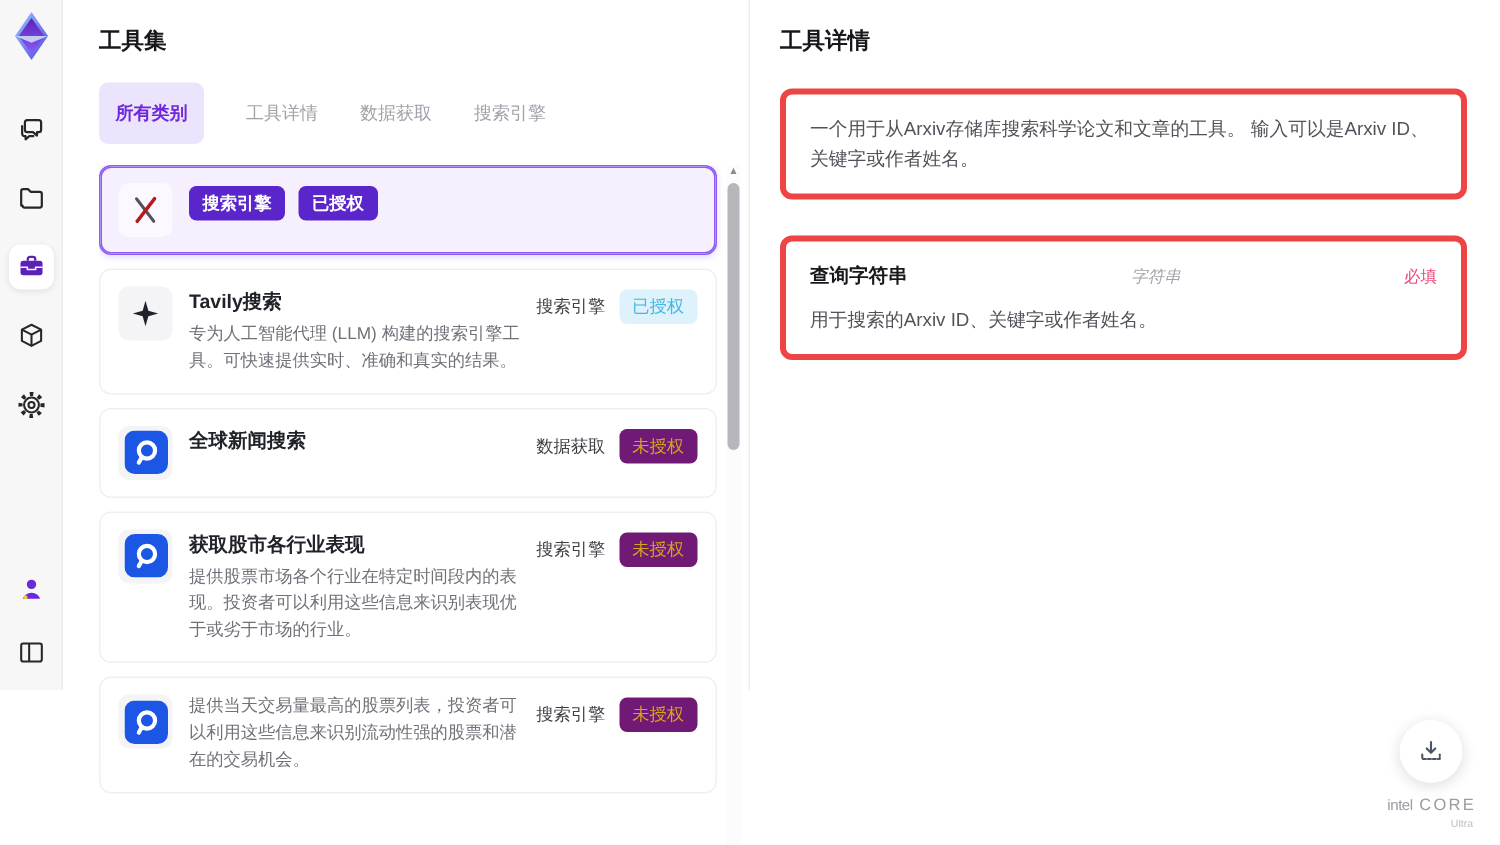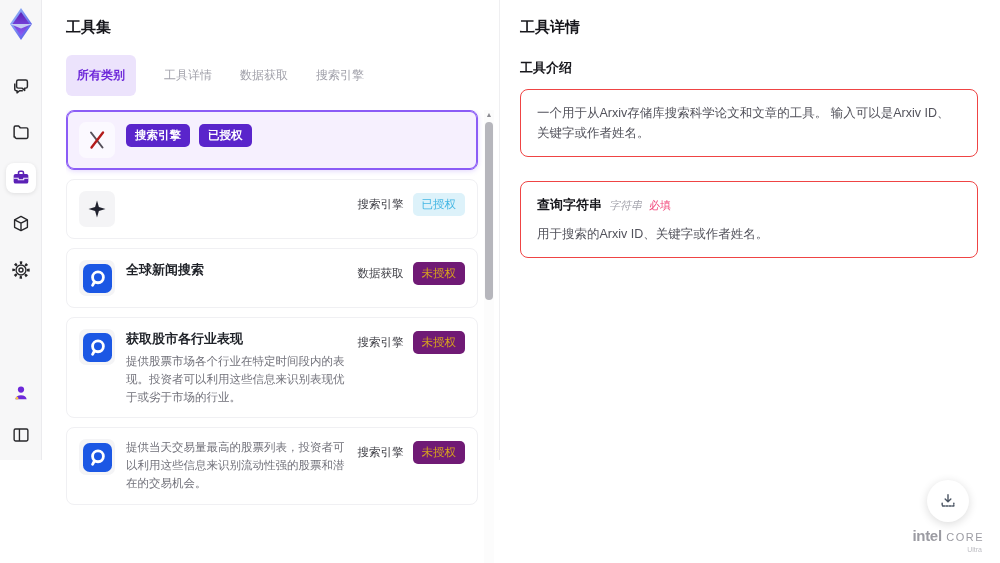--- a/index.html
+++ b/index.html
@@ -45,34 +45,34 @@
   .scrollbar { position:absolute; top:0; right:0; width:10px; height:472px; background:#fcfcfc; }
   .scroll-arrow { position:absolute; left:0; width:10px; text-align:center; font-size:7px; color:#8c8c92; line-height:10px; cursor:pointer; }
   .scroll-arrow.up { top:0; }
   .scroll-arrow.down { bottom:2px; color:#3c3c40; }
   .scroll-thumb { position:absolute; top:12px; left:1px; width:8px; height:178px; background:#b6b6bc; border-radius:4px; cursor:pointer; }
 
   
   .details-panel { flex:1; padding:18px 22px 0 20px; position:relative; }
   .details-title { font-size:15px; font-weight:700; color:#17171c; margin-bottom:22px; }
   .section-title { font-size:13px; font-weight:700; color:#17171c; margin-bottom:12px; }
-  .info-box { border:1px solid #ef4444; border-radius:8px; background:#fff; padding:13px 16px;
+  .info-box { border:4px solid #ef4444; border-radius:8px; background:#fff; padding:13px 16px;
     font-size:12.5px; color:#52525b; margin-bottom:24px; line-height:1.6; }
-  .param-head { display:flex; align-items:baseline; gap:7px; margin-bottom:8px; }
+  .param-head { display:flex; align-items:baseline; gap:7px; margin-bottom:8px;justify-content:space-between; }
   .param-name { font-size:13px; font-weight:700; color:#17171c; }
   .param-type { font-size:11px; color:#a2a2ab;font-style:italic; }
   .param-required { font-size:11px; color:#f2487c; }
   .param-desc { font-size:12.5px; color:#52525b; }
 
   
   .corner { position:absolute; right:16px; bottom:10px; text-align:center; }
   .fab { width:42px; height:42px; border-radius:50%; background:#fff; box-shadow:0 2px 10px rgba(0,0,0,.14);
     display:grid; place-items:center; margin:0 auto 6px; cursor:pointer; }
   .brand { color:#9b9ba2; line-height:1; }
-  .brand .b-intel { font-size:15px; font-weight:700; letter-spacing:-0.3px; }
+  .brand .b-intel { font-size:10px; font-weight:400; letter-spacing:-0.3px; }
   .brand .b-core { font-size:11px; letter-spacing:1.5px; font-weight:400; }
   .brand .b-ultra { font-size:7px; color:#bdbdc3; text-align:right; margin-top:2px; padding-right:2px; }
 
   svg { display:block; }
 </style>
 </head>
 <body>
 
 <div class="app">
 
@@ -174,20 +174,22 @@
 
       <div class="tool-card">
         <div class="tool-icon">
 
           <svg width="24" height="24" viewBox="0 0 24 24">
             <path d="M12 3.5 L13.9 10.1 L20.5 12 L13.9 13.9 L12 20.5 L10.1 13.9 L3.5 12 L10.1 10.1 Z" fill="#20222e"></path>
           </svg>
 
         </div>
         <div class="tool-main">
+          <div class="tool-title">Tavily搜索</div>
+          <div class="tool-desc">专为人工智能代理 (LLM) 构建的搜索引擎工具。可快速提供实时、准确和真实的结果。</div>
         </div>
         <div class="tool-badges">
           <span class="badge tool-category cat-plain">搜索引擎</span>
           <span class="badge tool-auth auth-blue">已授权</span>
         </div>
       </div>
 
       <div class="tool-card">
         <div class="tool-icon">
 
@@ -252,21 +254,20 @@
         <div class="scroll-thumb"></div>
         <div class="scroll-arrow down">▼</div>
       </div>
     </div>
 
   </main>
 
   <section class="details-panel">
     <h1 class="details-title">工具详情</h1>
 
-    <h2 class="section-title">工具介绍</h2>
     <div class="info-box">一个用于从Arxiv存储库搜索科学论文和文章的工具。 输入可以是Arxiv ID、关键字或作者姓名。</div>
 
     <div class="info-box">
       <div class="param-head">
         <span class="param-name">查询字符串</span>
         <span class="param-type">字符串</span>
         <span class="param-required">必填</span>
       </div>
       <div class="param-desc">用于搜索的Arxiv ID、关键字或作者姓名。</div>
     </div>

